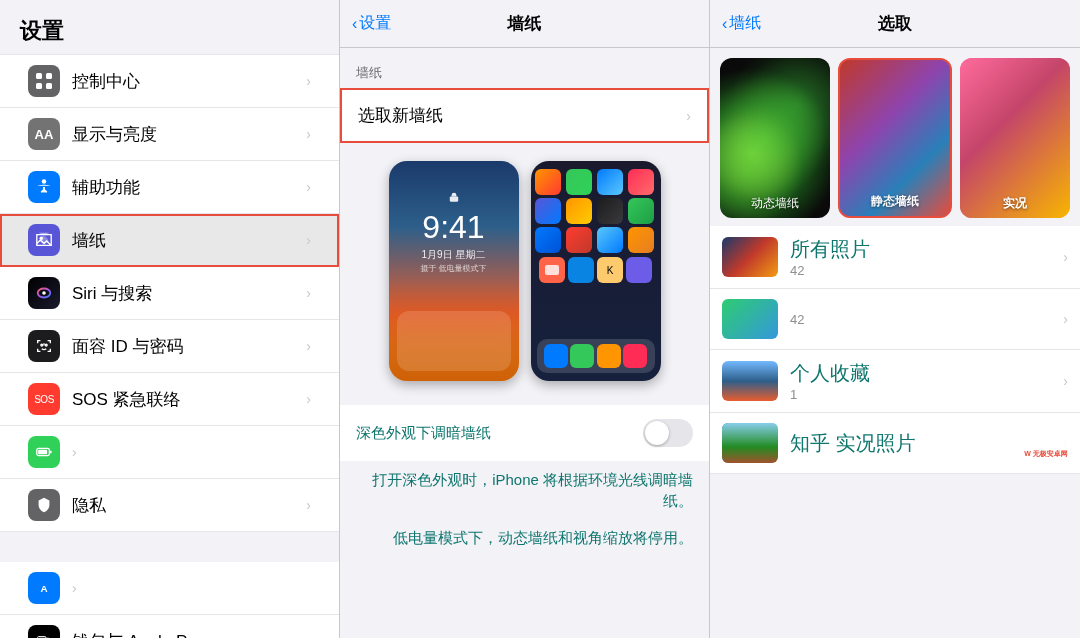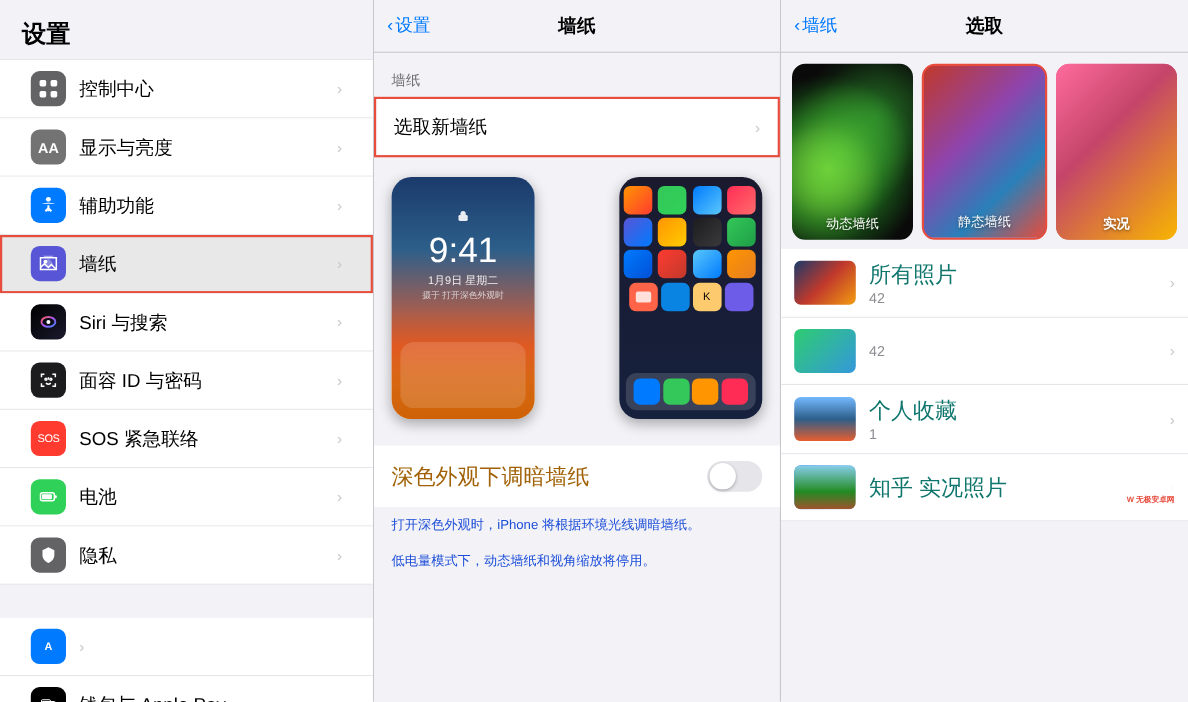--- a/index.html
+++ b/index.html
@@ -134,21 +134,21 @@
       padding: 14px 16px;
       cursor: pointer;
     }
     .wallpaper-select-label {
       flex: 1;
       font-size: 17px;
       color: #000;
     }
     .wallpaper-previews {
       display: flex;
-      justify-content: space-between;
+      justify-content: center;
       gap: 12px;
       padding: 16px 16px;
     }
     .phone-preview {
       width: 130px;
       height: 220px;
       border-radius: 18px;
       overflow: hidden;
       box-shadow: 0 4px 12px rgba(0,0,0,0.3);
       position: relative;
@@ -176,45 +176,46 @@
     }
     .dark-toggle-row {
       background: #fff;
       padding: 14px 16px;
       display: flex;
       align-items: center;
       margin-top: 8px;
     }
     .dark-toggle-label {
       flex: 1;
-      font-size: 20px;
-      color: #a16207;
+      font-size: 15px;
+      color: #0f766e;
     }
     .toggle-switch {
       width: 50px;
       height: 28px;
       background: #e5e5ea;
       border-radius: 14px;
       position: relative;
     }
     .toggle-knob {
       position: absolute;
       top: 2px;
       left: 2px;
       width: 24px;
       height: 24px;
       background: #fff;
       border-radius: 50%;
       box-shadow: 0 1px 3px rgba(0,0,0,0.3);
     }
     .description-text {
       padding: 8px 16px;
-      font-size: 12px;
-      color: #1d4ed8;
+      font-size: 15px;
+      color: #0f766e;
       line-height: 1.4;
+      text-align: right;
     }
 
     
     .right-panel {
       flex: 1;
       background: #f2f2f7;
       display: flex;
       flex-direction: column;
     }
     .right-nav {
@@ -256,20 +257,21 @@
       font-size: 12px;
       color: #fff;
       text-shadow: 0 1px 3px rgba(0,0,0,0.5);
     }
     .thumb-dynamic {
       background: radial-gradient(circle at 30% 60%, #7ecf3e, #1a5c1a 40%, #0a0a0a 70%);
     }
     .thumb-static {
       background: linear-gradient(135deg, #c0392b 0%, #8e44ad 50%, #2980b9 100%);
       border: 2px solid #e74c3c;
+      font-weight: bold;
     }
     .thumb-live {
       background: linear-gradient(135deg, #ff6b9d 0%, #c44569 50%, #f8b500 100%);
       font-weight: bold;
     }
     .dynamic-dots {
       position: absolute;
       inset: 0;
       background: radial-gradient(circle at 25% 70%, rgba(100,200,50,0.6) 0%, transparent 40%),
                   radial-gradient(circle at 70% 30%, rgba(50,150,50,0.4) 0%, transparent 40%);
@@ -415,21 +417,20 @@
       <span class="chevron">›</span>
     </div>
     <div class="settings-item">
       <div class="icon-box icon-battery">
         <svg width="18" height="18" viewBox="0 0 20 20" fill="white">
           <rect x="2" y="6" width="14" height="8" rx="2" fill="none" stroke="white" stroke-width="1.5"></rect>
           <rect x="16" y="8.5" width="2.5" height="3" rx="1" fill="white"></rect>
           <rect x="3.5" y="7.5" width="10" height="5" rx="1" fill="white"></rect>
         </svg>
       </div>
-      <span class="settings-label">电池</span>
       <span class="chevron">›</span>
     </div>
     <div class="settings-item">
       <div class="icon-box icon-privacy">
         <svg width="18" height="18" viewBox="0 0 20 20" fill="white">
           <path d="M10 2L4 5v5c0 4 3 7 6 8 3-1 6-4 6-8V5z"></path>
         </svg>
       </div>
       <span class="settings-label">隐私</span>
       <span class="chevron">›</span>
@@ -478,21 +479,21 @@
     <div class="phone-preview phone-lock">
       <div style="display:flex;flex-direction:column;align-items:center;width:100%;">
         <div style="margin-top:8px;margin-bottom:2px;">
           <svg width="12" height="12" viewBox="0 0 20 20" fill="white" opacity="0.9">
             <path d="M6 9V7a4 4 0 0 1 8 0v2"></path>
             <rect x="3" y="9" width="14" height="9" rx="2"></rect>
           </svg>
         </div>
         <div class="phone-lock-time" style="font-size:32px;font-weight:200;color:white;">9:41</div>
         <div class="phone-lock-date" style="font-size:10px;color:rgba(255,255,255,0.9);">1月9日 星期二</div>
-        <div class="phone-lock-date" style="font-size:8px;color:rgba(255,255,255,0.7);margin-top:1px;text-align:center;padding:0 8px;">摄于 打开深色外观时</div>
+        <div class="phone-lock-date" style="font-size:8px;color:rgba(255,255,255,0.7);margin-top:1px;text-align:center;padding:0 8px;">摄于 低电量模式下</div>
       </div>
 
       <div style="position:absolute;bottom:0;left:0;right:0;height:100px;background:linear-gradient(180deg,transparent,rgba(200,80,0,0.8));"></div>
       <div style="position:absolute;bottom:10px;left:8px;right:8px;height:60px;background:rgba(255,255,255,0.15);border-radius:12px;backdrop-filter:blur(4px);"></div>
     </div>
 
     <div class="phone-preview phone-home" style="background: linear-gradient(180deg,#1a1a2e 0%, #16213e 100%);">
       <div style="padding:8px 4px 4px 4px;">
         <div style="display:grid;grid-template-columns:repeat(4,1fr);gap:3px;margin-bottom:4px;">
           <div style="background:linear-gradient(135deg,#ff9500,#ff3b30);border-radius:6px;width:26px;height:26px;"></div>

